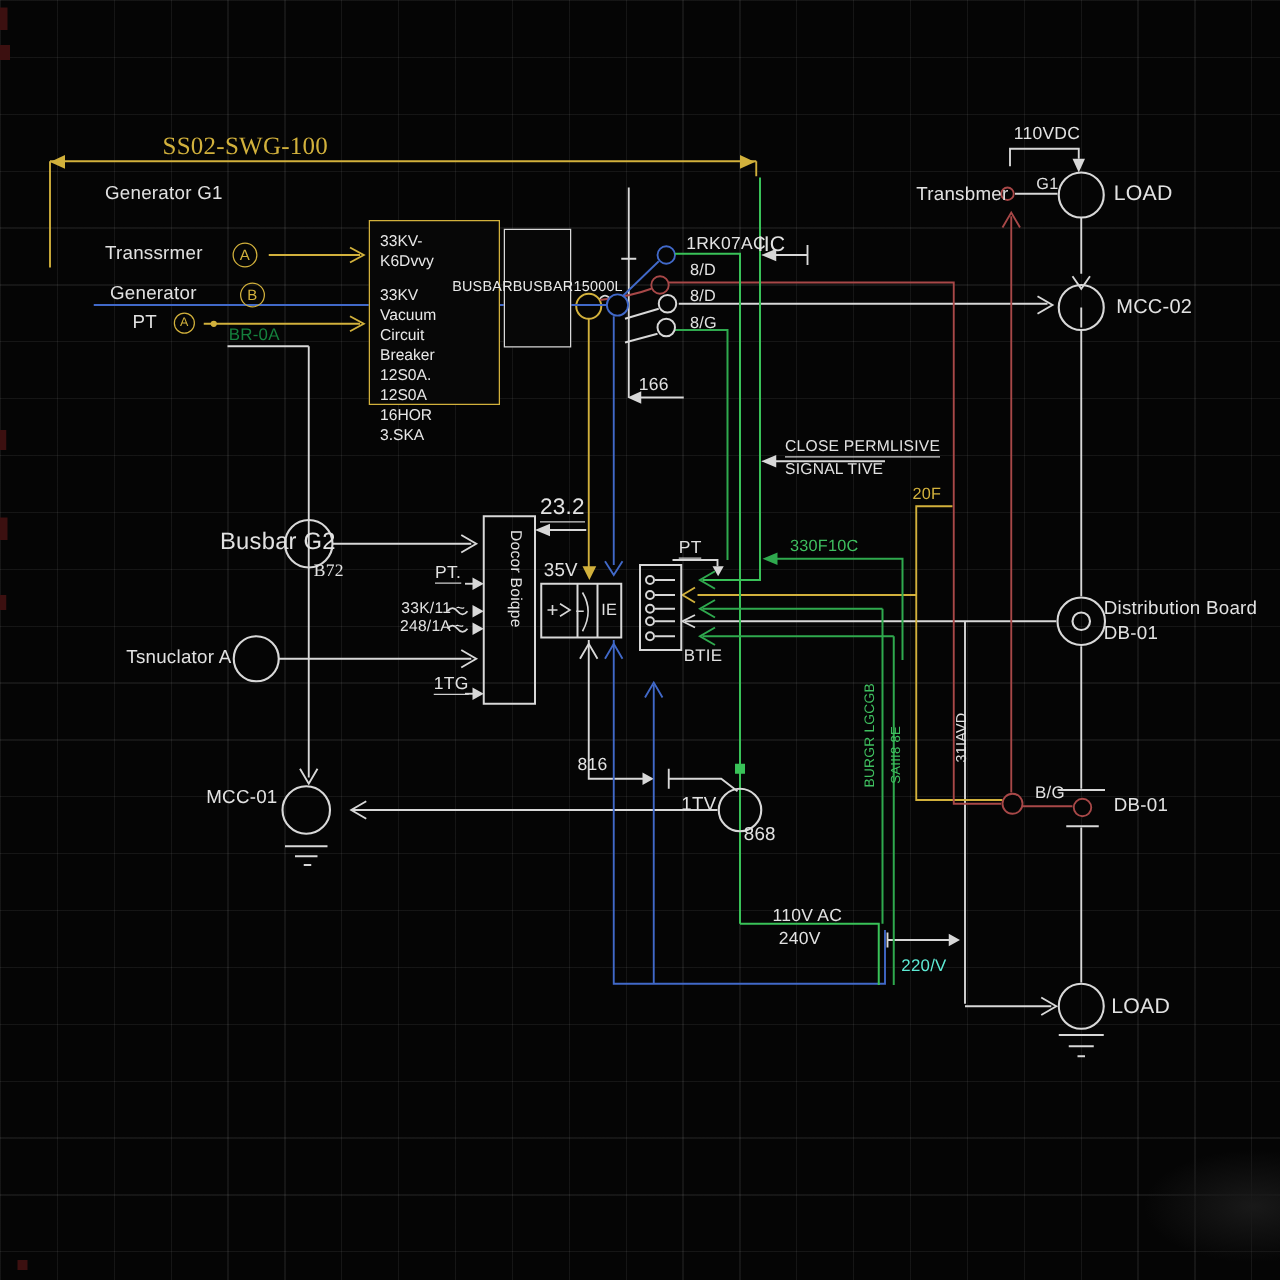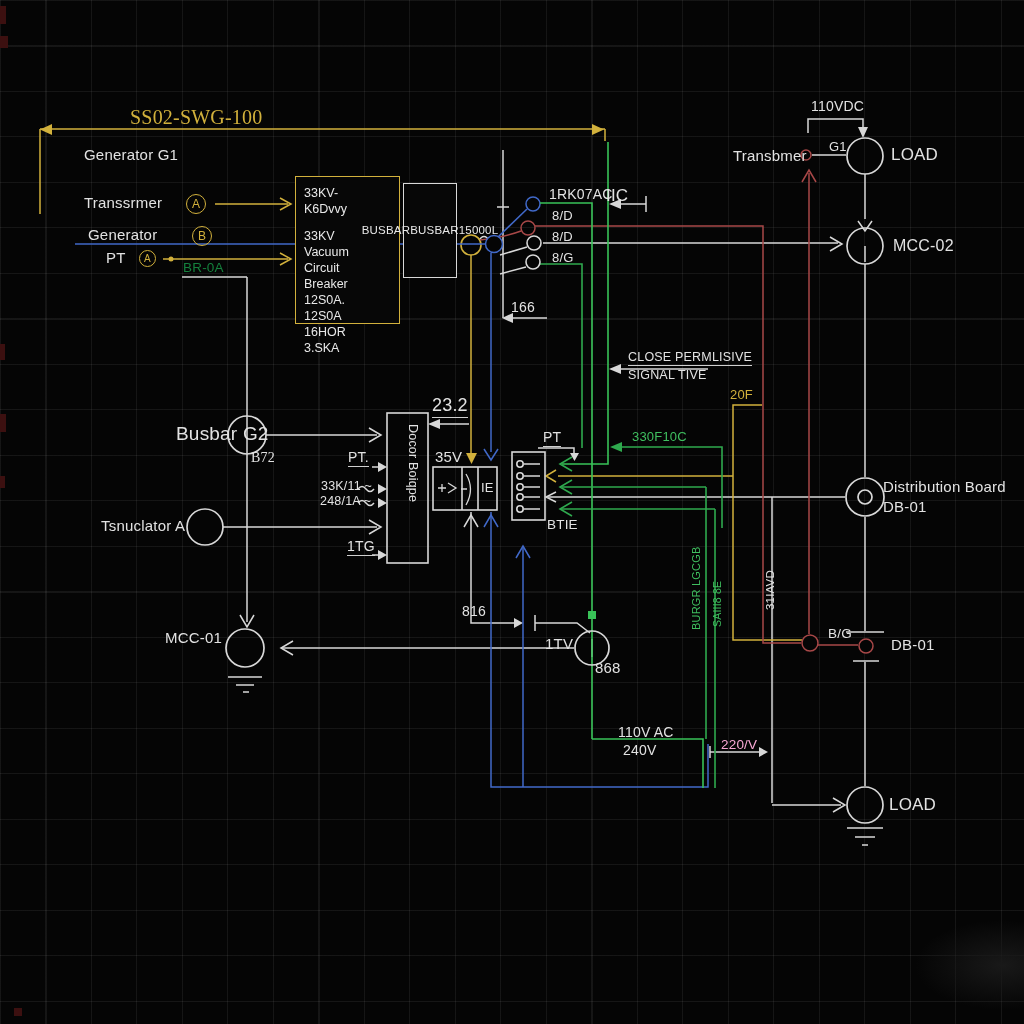--- a/index.html
+++ b/index.html
@@ -239,21 +239,21 @@
       <span class="lbl" style="left: 165px; top: 629px; font-size: 15px; color: rgb(226, 226, 226);">MCC-01</span>
       <span class="lbl ul" style="left: 432px; top: 395px; font-size: 18px; color: rgb(226, 226, 226);">23.2</span>
       <span class="lbl" style="left: 435px; top: 448px; font-size: 15px; color: rgb(226, 226, 226);">35V</span>
       <span class="lbl ul" style="left: 543px; top: 429px; font-size: 14px; color: rgb(226, 226, 226);">PT</span>
       <span class="lbl" style="left: 547px; top: 517px; font-size: 13.5px; color: rgb(226, 226, 226);">BTIE</span>
       <span class="lbl" style="left: 462px; top: 603px; font-size: 14px; color: rgb(226, 226, 226);">816</span>
       <span class="lbl" style="left: 545px; top: 635px; font-size: 15px; color: rgb(226, 226, 226);">1TV</span>
       <span class="lbl" style="left: 595px; top: 659px; font-size: 15px; color: rgb(226, 226, 226);">868</span>
       <span class="lbl" style="left: 618px; top: 724px; font-size: 14px; color: rgb(226, 226, 226);">110V AC</span>
       <span class="lbl" style="left: 623px; top: 742px; font-size: 14px; color: rgb(226, 226, 226);">240V</span>
-      <span class="lbl" style="left: 721px; top: 737px; font-size: 13.5px; color: #f9a8d4;">220/V</span>
+      <span class="lbl" style="left: 721px; top: 765px; font-size: 13.5px; color: #5eead4;">220/V</span>
       <span class="lbl" style="left: 828px; top: 626px; font-size: 13.5px; color: rgb(226, 226, 226);">B/G</span>
       <span class="lbl" style="left: 891px; top: 636px; font-size: 15px; color: rgb(226, 226, 226);">DB-01</span>
       <span class="lbl" style="left: 883px; top: 478px; font-size: 15px; color: rgb(226, 226, 226);">Distribution Board</span>
       <span class="lbl" style="left: 883px; top: 498px; font-size: 15px; color: rgb(226, 226, 226);">DB-01</span>
       <span class="lbl" style="left: 889px; top: 795px; font-size: 17px; color: rgb(226, 226, 226);">LOAD</span>
       <span class="lbl" style="left: 690px; top: 630px; font-size: 11px; color: rgb(63, 191, 95); transform-origin: 0px 0px; transform: rotate(-90deg);">BURGR LGCGB</span>
       <span class="lbl" style="left: 711px; top: 627px; font-size: 10.5px; color: rgb(63, 191, 95); transform-origin: 0px 0px; transform: rotate(-90deg);">SAIII8 8E</span>
       <span class="lbl" style="left: 764px; top: 610px; font-size: 11.5px; color: rgb(226, 226, 226); transform-origin: 0px 0px; transform: rotate(-90deg);">31IAVD</span>
       <span class="lbl" style="left: 420px; top: 424px; font-size: 12.5px; color: rgb(226, 226, 226); transform-origin: 0px 0px; transform: rotate(90deg);">Docor Boiqpe</span>
       <span class="lbl" style="left: 481px; top: 480px; font-size: 13px; color: rgb(226, 226, 226);">IE</span>

